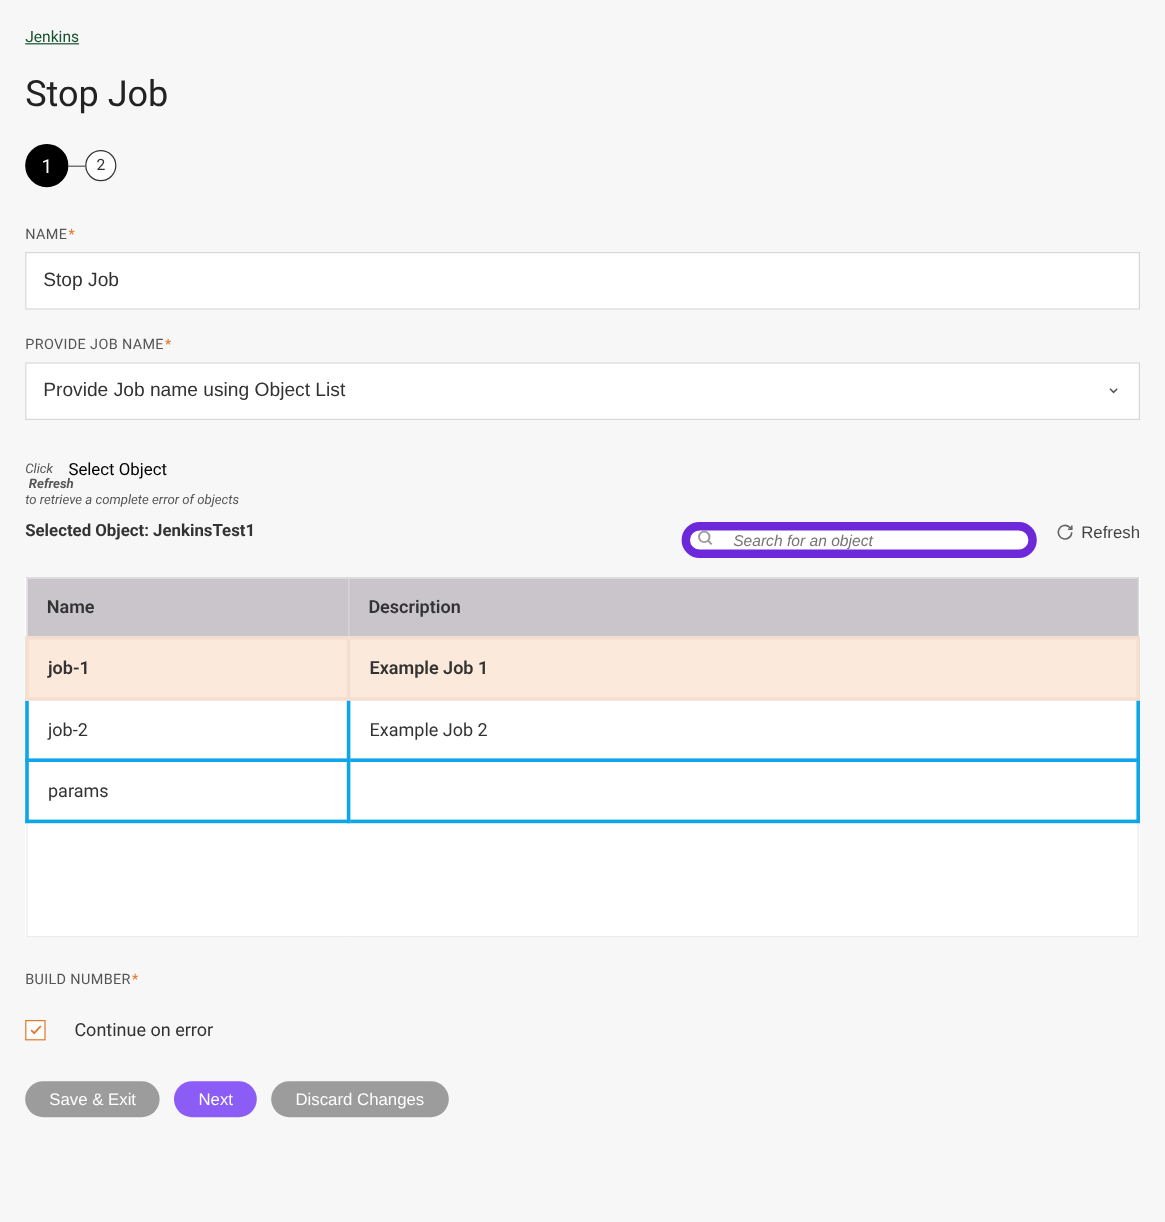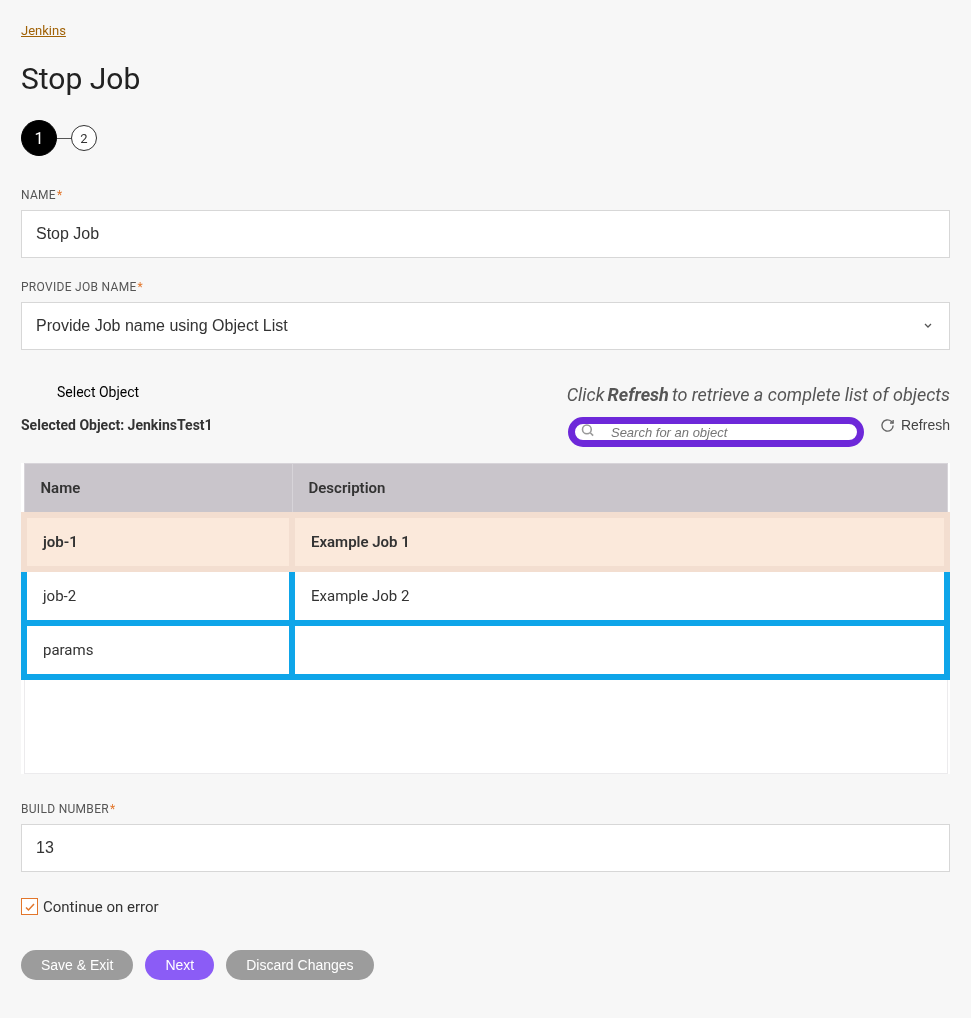--- a/index.html
+++ b/index.html
@@ -5,21 +5,21 @@
   * { box-sizing: border-box; margin: 0; padding: 0; }
   body {
     font-family: "Segoe UI", -apple-system, BlinkMacSystemFont, Roboto, "Helvetica Neue", Arial, sans-serif;
     background: #f7f7f7;
     color: #333;
     width: 971px;
     min-height: 1018px;
     padding: 20px 21px 30px 21px;
   }
   .breadcrumb a {
-    color: #a16207;
+    color: #14532d;
     font-size: 13px;
     text-decoration: underline;
   }
   h1.page-title {
     font-size: 30px;
     font-weight: 400;
     color: #222;
     margin-top: 22px;
     margin-bottom: 24px;
   }
@@ -79,25 +79,26 @@
   .section-sub {
     font-size: 14px;
     color: #000000;
     margin-top: 34px;
     margin-bottom: 6px;
     margin-left: 36px;
   }
   .hint-row {
     display: flex;
     justify-content: flex-end;
-    font-size: 18px;
+    font-size: 11px;
     font-style: italic;
     color: #555;
     margin-top: -22px;
     margin-bottom: 12px;
+    flex-direction: column;
   }
   .hint-row b { font-style: italic; font-weight: 700; margin: 0 3px; }
   .object-row {
     display: flex;
     align-items: flex-start;
     margin-bottom: 16px;
     gap: 16px;
   }
   .selected-object {
     font-size: 14px;
@@ -148,35 +149,35 @@
     font-size: 15px;
     font-weight: 600;
     text-align: left;
     padding: 15px 16px;
     border: 1px solid #d7d4d9;
   }
   .obj-table td {
     padding: 15px 16px;
     font-size: 15px;
     color: #333;
-    border: 6px solid #0ea5e9;
+    border: 3px solid #0ea5e9;
   }
   .obj-table tr.selected td {
     background: #fbe9db;
     font-weight: 600;
     border-color: #f3ded0;
   }
   .obj-table tr.empty td {
     height: 96px;
     border: 1px solid #ecebed;
   }
   .table-wrap { margin-bottom: 28px; }
   .col-name { width: 268px; }
   .checkbox-row {
-    display: flex; align-items: center; gap: 5px;
+    display: flex; align-items: center; gap: 24px;
     margin: 26px 0 34px 0;
     font-size: 15px;
     color: #333;
   }
   .chk {
     width: 17px; height: 17px;
     border: 1px solid #e2762b;
     display: inline-flex; align-items: center; justify-content: center;
     background: #fff;
   }
@@ -227,21 +228,21 @@
           <polyline points="6 9 12 15 18 9"></polyline>
         </svg>
     </span>
   </div>
 </div>
 
 <div class="section-sub">Select Object</div>
 <div class="hint-row">
   <span>Click</span>
   <b>Refresh</b>
-  <span>to retrieve a complete list of objects</span>
+  <span>to retrieve a complete error of objects</span>
 </div>
 
 <div class="object-row">
   <div class="selected-object">Selected Object: JenkinsTest1</div>
   <div class="search-wrap">
     <span class="search-icon">
       <svg width="15" height="15" viewBox="0 0 24 24" fill="none" stroke="currentColor" stroke-width="2.5">
           <circle cx="11" cy="11" r="7"></circle>
           <line x1="21" y1="21" x2="16.5" y2="16.5"></line>
         </svg>
@@ -282,21 +283,20 @@
         <td colspan="2"></td>
       </tr>
     </tbody>
   </table>
 </div>
 
 <div class="field-group">
   <label class="field-label">
     <span>BUILD NUMBER</span><span class="req">*</span>
   </label>
-  <input type="text" class="text-input" value="13" style="">
 </div>
 
 <div class="checkbox-row">
   <span class="chk">
     <svg width="12" height="12" viewBox="0 0 24 24" fill="none" stroke="currentColor" stroke-width="3">
         <polyline points="4 13 9 18 20 6"></polyline>
       </svg>
   </span>
   <span>Continue on error</span>
 </div>

